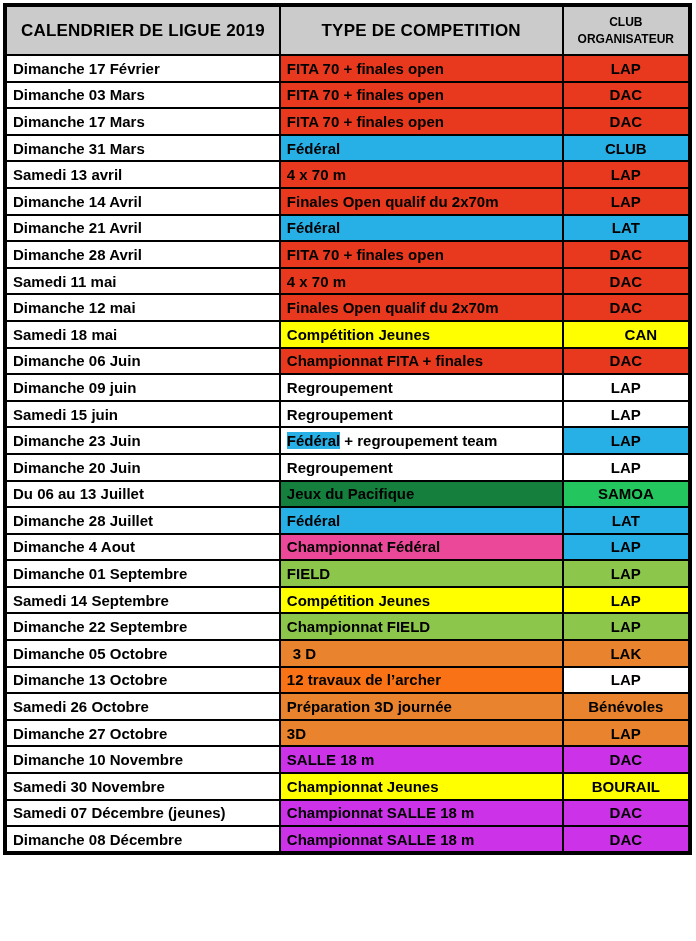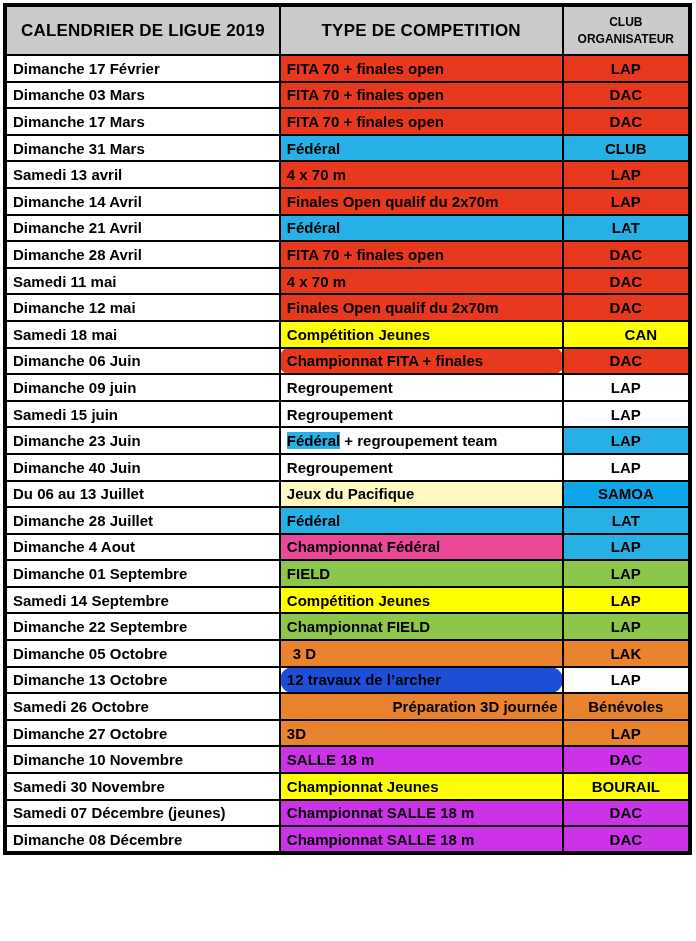--- a/index.html
+++ b/index.html
@@ -134,47 +134,47 @@
           <td class="type-cell" style="background: rgb(232, 57, 30);">Finales Open qualif du 2x70m</td>
           <td class="club-cell" style="background: rgb(232, 57, 30);">DAC</td>
         </tr>
         <tr>
           <td class="date-cell">Samedi 18 mai</td>
           <td class="type-cell" style="background: rgb(255, 255, 0);">Compétition Jeunes</td>
           <td class="club-cell" style="background: rgb(255, 255, 0); padding-left: 32px;">CAN</td>
         </tr>
         <tr>
           <td class="date-cell">Dimanche 06 Juin</td>
-          <td class="type-cell" style="background: rgb(232, 57, 30); border-radius: 9px;">Championnat FITA + finales</td>
+          <td class="type-cell" style="background: rgb(232, 57, 30);">Championnat FITA + finales</td>
           <td class="club-cell" style="background: rgb(232, 57, 30);">DAC</td>
         </tr>
         <tr>
           <td class="date-cell">Dimanche 09 juin</td>
           <td class="type-cell" style="background: rgb(255, 255, 255);">Regroupement</td>
           <td class="club-cell" style="background: rgb(255, 255, 255);">LAP</td>
         </tr>
         <tr>
           <td class="date-cell">Samedi 15 juin</td>
           <td class="type-cell" style="background: rgb(255, 255, 255);">Regroupement</td>
           <td class="club-cell" style="background: rgb(255, 255, 255);">LAP</td>
         </tr>
         <tr>
           <td class="date-cell">Dimanche 23 Juin</td>
           <td class="type-cell" style="background: rgb(255, 255, 255);"><span class="type-part" style="background: rgb(39, 176, 230);">Fédéral</span><span class="type-part"> + regroupement team</span></td>
           <td class="club-cell" style="background: rgb(39, 176, 230);">LAP</td>
         </tr>
         <tr>
-          <td class="date-cell">Dimanche 40 Juin</td>
+          <td class="date-cell">Dimanche 20 Juin</td>
           <td class="type-cell" style="background: rgb(255, 255, 255);">Regroupement</td>
           <td class="club-cell" style="background: rgb(255, 255, 255);">LAP</td>
         </tr>
         <tr>
           <td class="date-cell">Du 06 au 13 Juillet</td>
-          <td class="type-cell" style="background: #fef9c3; border-radius: 9px;">Jeux du Pacifique</td>
-          <td class="club-cell" style="background: #0ea5e9; text-align: center;">SAMOA</td>
+          <td class="type-cell" style="background: #15803d;">Jeux du Pacifique</td>
+          <td class="club-cell" style="background: #22c55e; text-align: center;">SAMOA</td>
         </tr>
         <tr>
           <td class="date-cell">Dimanche 28 Juillet</td>
           <td class="type-cell" style="background: rgb(39, 176, 230);">Fédéral</td>
           <td class="club-cell" style="background: rgb(39, 176, 230);">LAT</td>
         </tr>
         <tr>
           <td class="date-cell">Dimanche 4 Aout</td>
           <td class="type-cell" style="background: #ec4899;">Championnat Fédéral</td>
           <td class="club-cell" style="background: rgb(39, 176, 230);">LAP</td>
@@ -194,26 +194,26 @@
           <td class="type-cell" style="background: rgb(140, 198, 75);">Championnat FIELD</td>
           <td class="club-cell" style="background: rgb(140, 198, 75);">LAP</td>
         </tr>
         <tr>
           <td class="date-cell">Dimanche 05 Octobre</td>
           <td class="type-cell" style="background: rgb(233, 131, 45); padding-left: 12px;">3 D</td>
           <td class="club-cell" style="background: rgb(233, 131, 45);">LAK</td>
         </tr>
         <tr>
           <td class="date-cell">Dimanche 13 Octobre</td>
-          <td class="type-cell" style="background: #1d4ed8; border-radius: 13px;">12 travaux de l’archer</td>
+          <td class="type-cell" style="background: #f97316;">12 travaux de l’archer</td>
           <td class="club-cell" style="background: rgb(255, 255, 255);">LAP</td>
         </tr>
         <tr>
           <td class="date-cell">Samedi 26 Octobre</td>
-          <td class="type-cell" style="background: rgb(233, 131, 45); text-align: right;">Préparation 3D journée</td>
+          <td class="type-cell" style="background: rgb(233, 131, 45);">Préparation 3D journée</td>
           <td class="club-cell" style="background: rgb(233, 131, 45);">Bénévoles</td>
         </tr>
         <tr>
           <td class="date-cell">Dimanche 27 Octobre</td>
           <td class="type-cell" style="background: rgb(233, 131, 45);">3D</td>
           <td class="club-cell" style="background: rgb(233, 131, 45);">LAP</td>
         </tr>
         <tr>
           <td class="date-cell">Dimanche 10 Novembre</td>
           <td class="type-cell" style="background: rgb(204, 51, 232);">SALLE 18 m</td>

